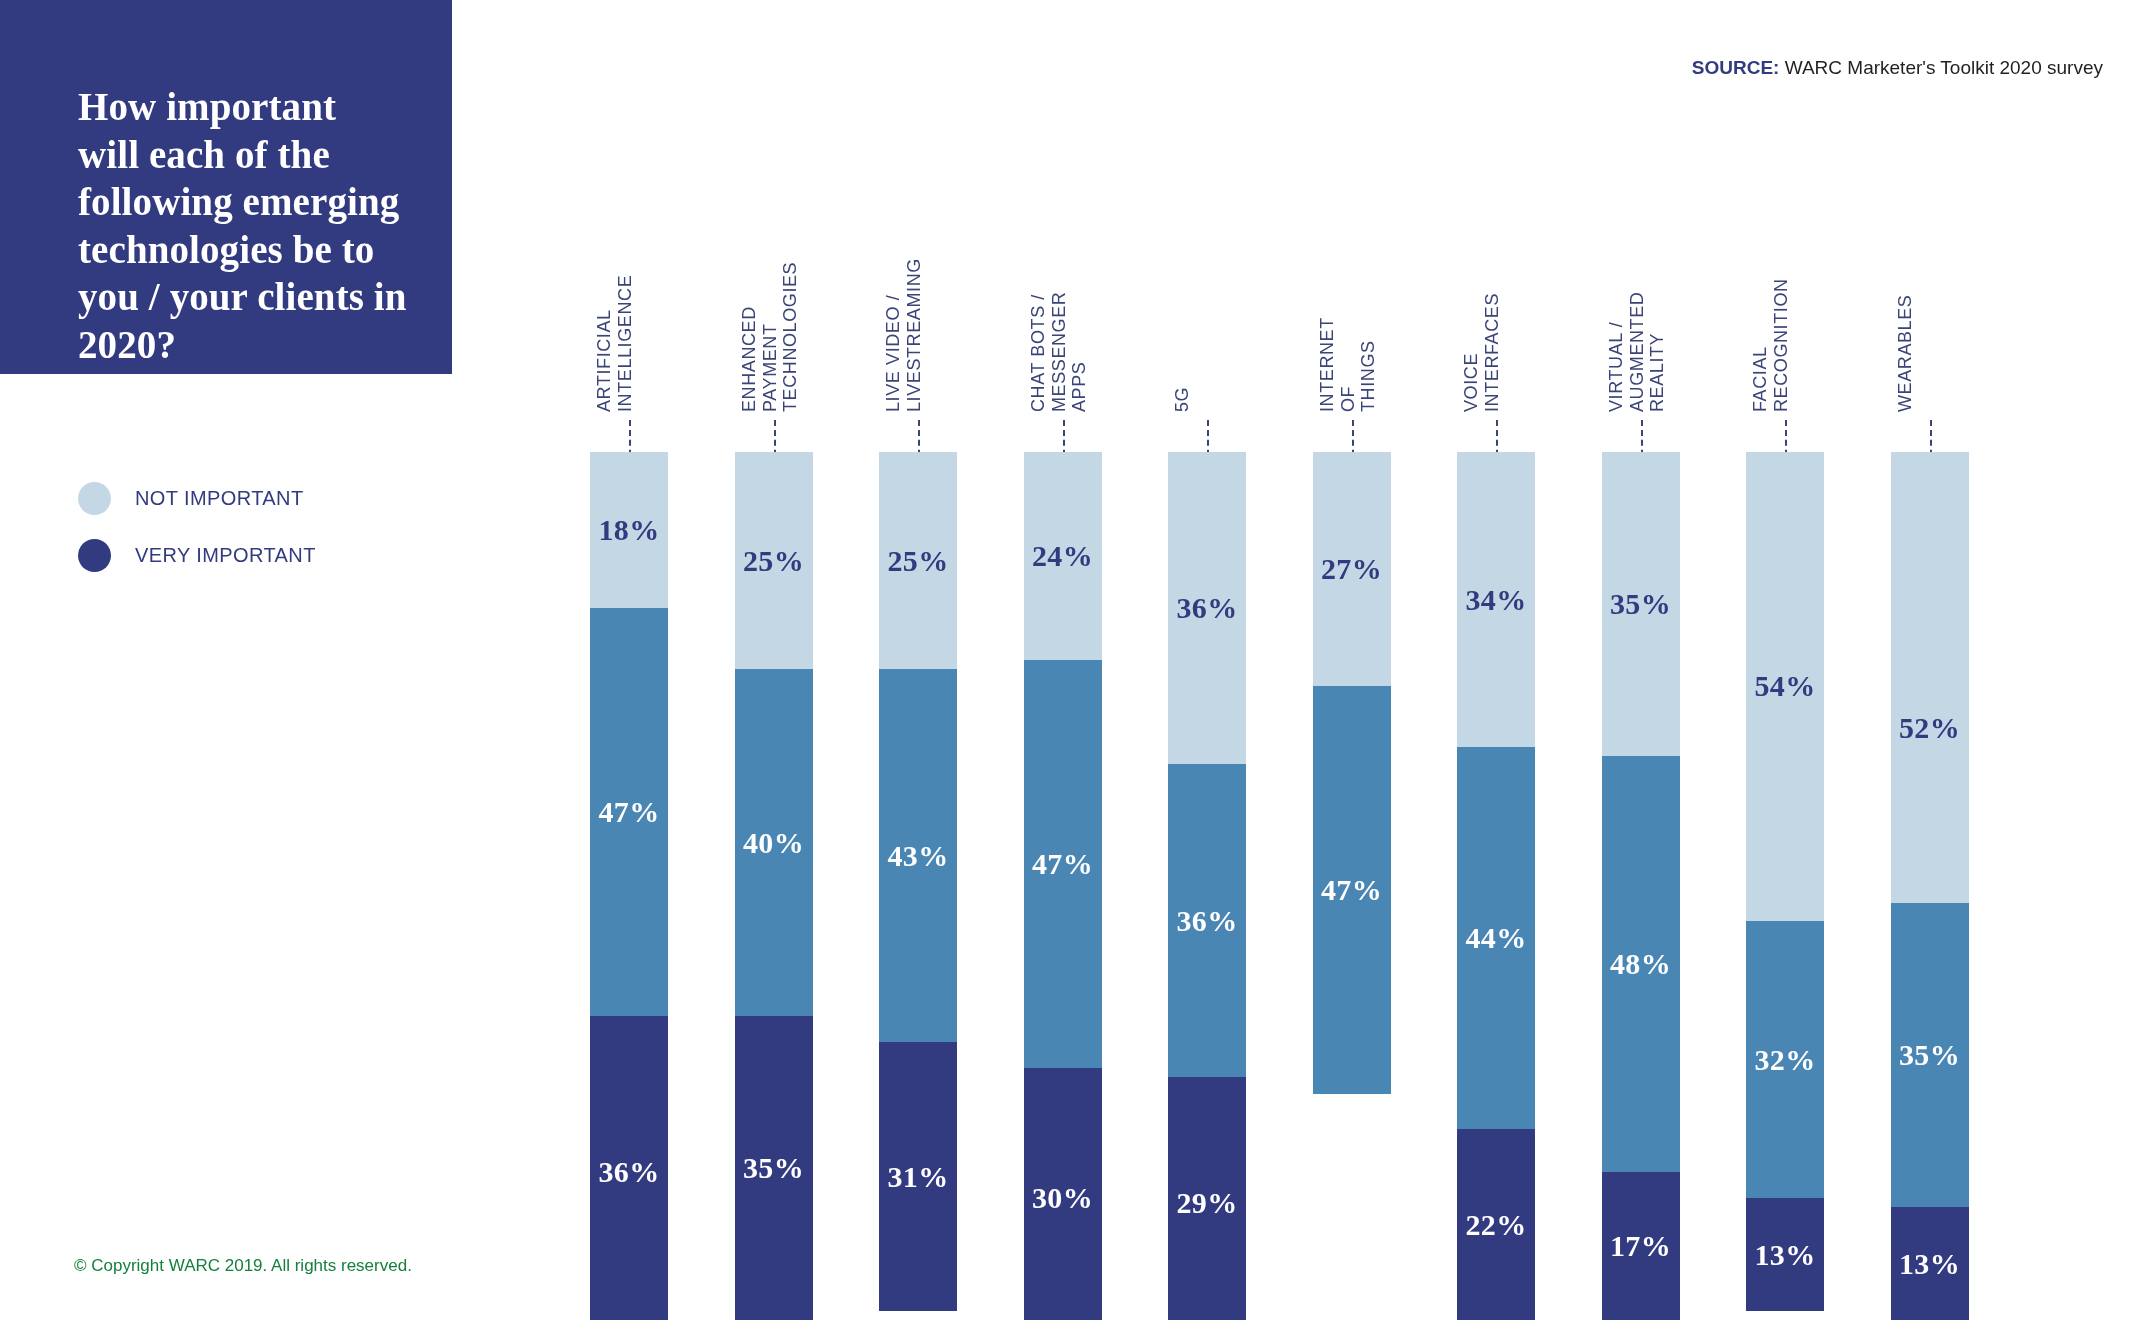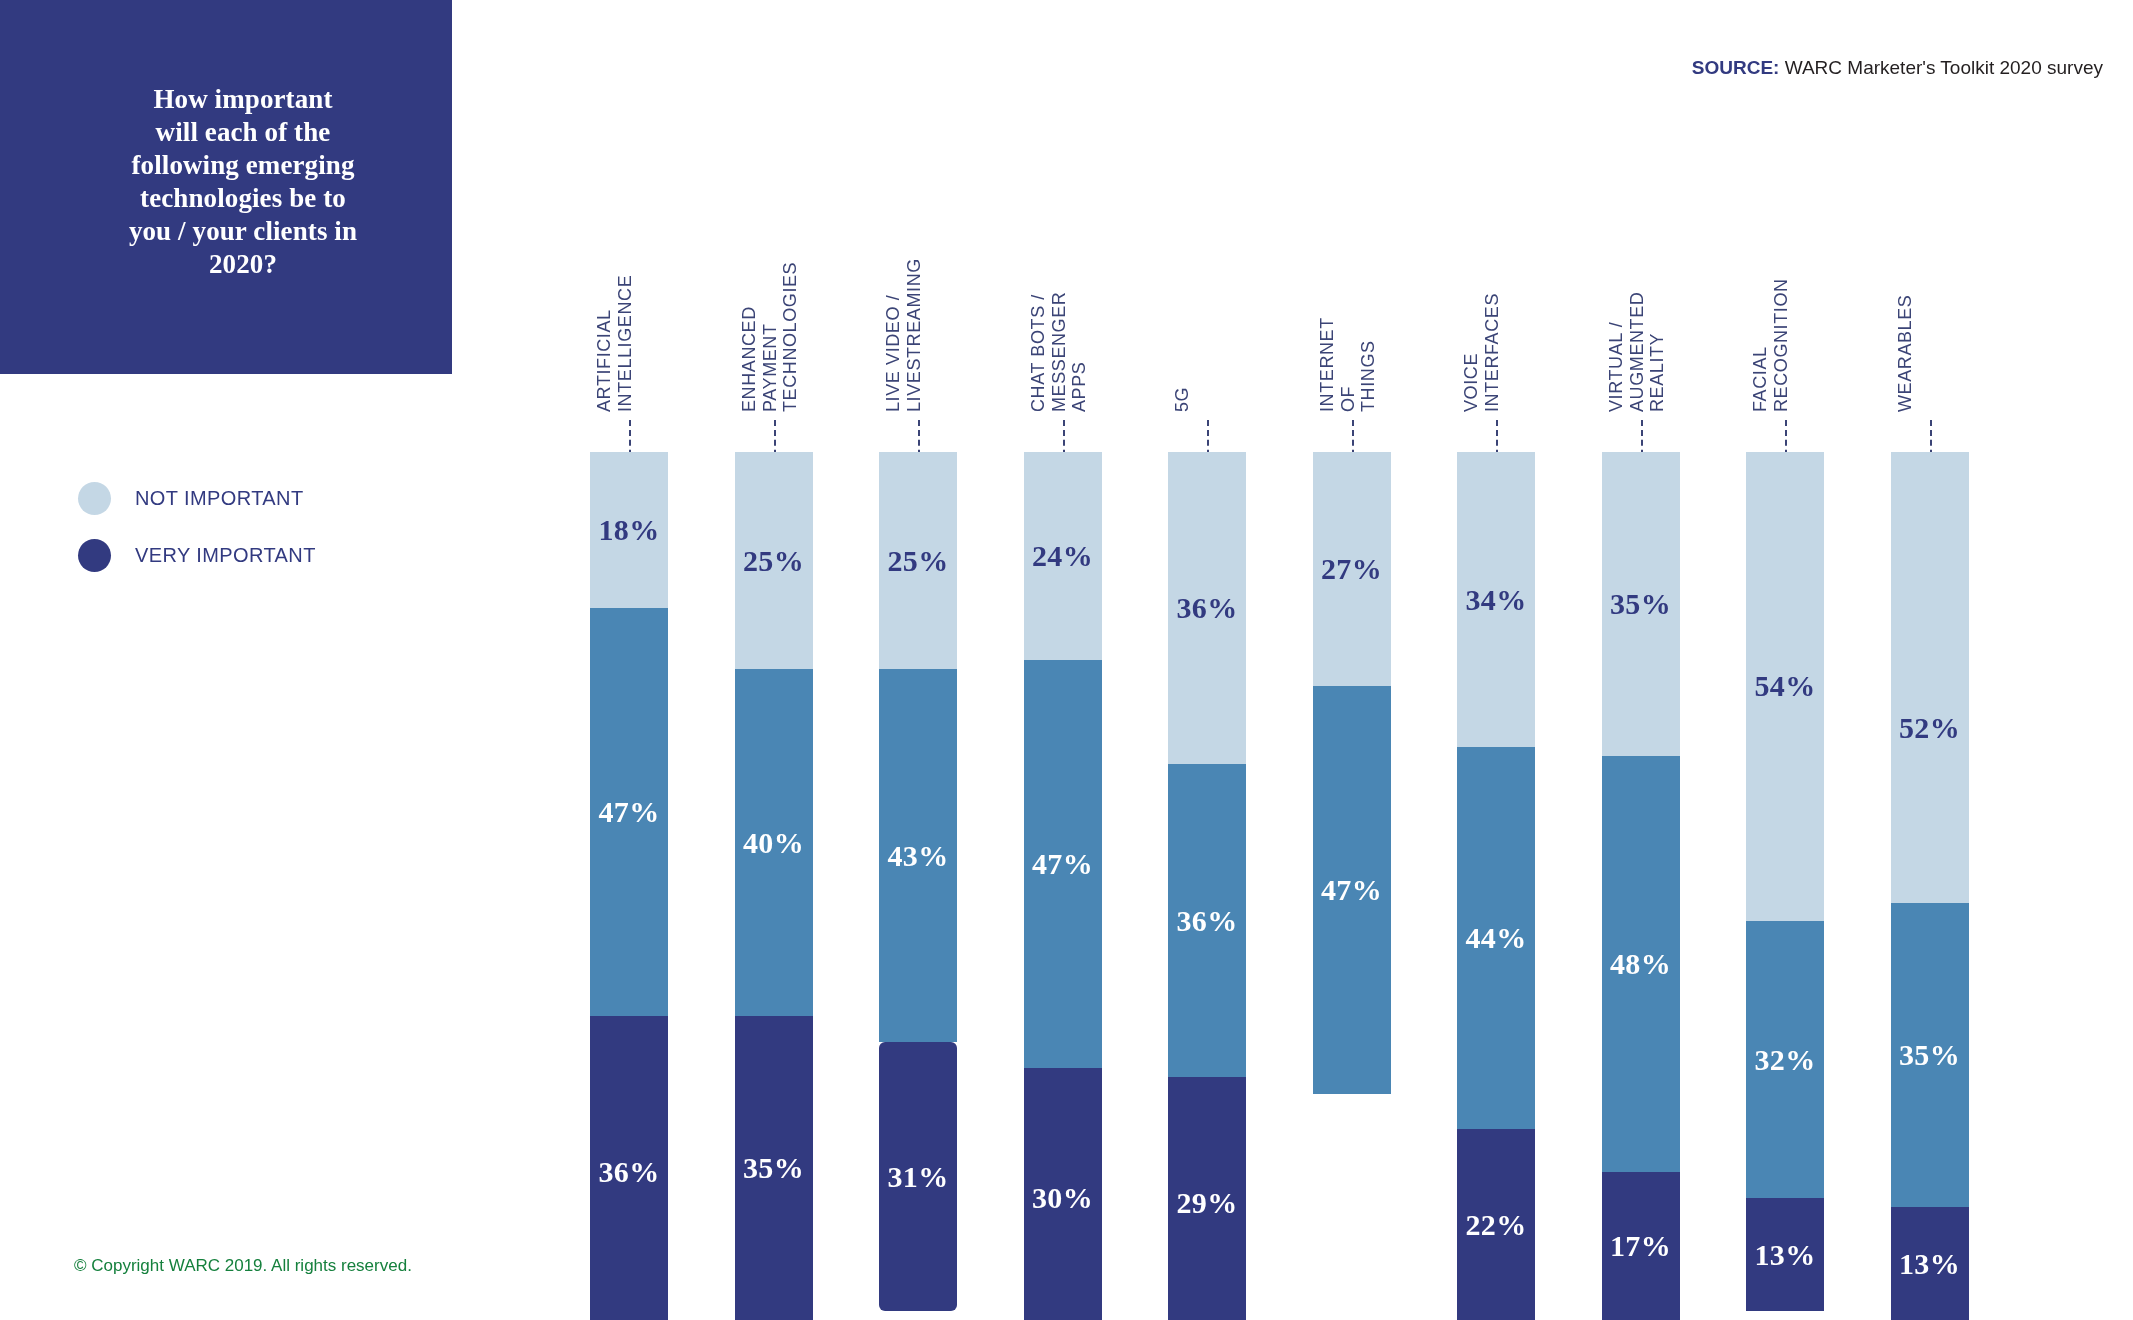--- a/index.html
+++ b/index.html
@@ -27,25 +27,24 @@
     box-sizing: border-box;
   }
   #title-text {
     position: absolute;
     left: 78px;
     top: 83px;
     width: 330px;
     color: #ffffff;
     font-family: "Liberation Serif", serif;
     font-weight: bold;
-    font-size: 27px;
+    font-size: 39px;
     line-height: 1.22;
     letter-spacing: 0.1px;
     white-space: pre-line;
-    text-align: center;
   }
 
   
   #source-line {
     position: absolute;
     right: 30px;
     top: 68px;
     transform: translateY(-50%);
     font-size: 19px;
     color: #231f20;
@@ -229,21 +228,21 @@
 LIVESTREAMING</div>
       </div>
       <div class="leader" style="top: 420px; height: 105px;"></div>
       <div class="bar" style="top: 452px; height: 868px;">
         <div class="seg seg-not" style="top: 0px; height: 217px; background: rgb(196, 215, 229);">
           <span class="seg-val">25%</span>
         </div>
         <div class="seg seg-quite" style="top: 217px; height: 373.24px; background: rgb(74, 134, 180);">
           <span class="seg-val">43%</span>
         </div>
-        <div class="seg seg-very" style="top: 590.24px; height: 269.08px; background: rgb(50, 58, 128); border-radius: 6px;">
+        <div class="seg seg-very" style="top: 590.24px; height: 269.08px; background: rgb(50, 58, 128);">
           <span class="seg-val">31%</span>
         </div>
       </div>
     </div>
     <div class="column" style="left: 433.5px; width: 78px;">
       <div class="cat-label-wrap" style="bottom: auto; top: 0px;">
         <div class="cat-label" style="position: absolute; left: 4px; top: 412px; transform-origin: left top; transform: rotate(-90deg);">CHAT BOTS /
 MESSENGER APPS</div>
       </div>
       <div class="leader" style="top: 420px; height: 105px;"></div>

